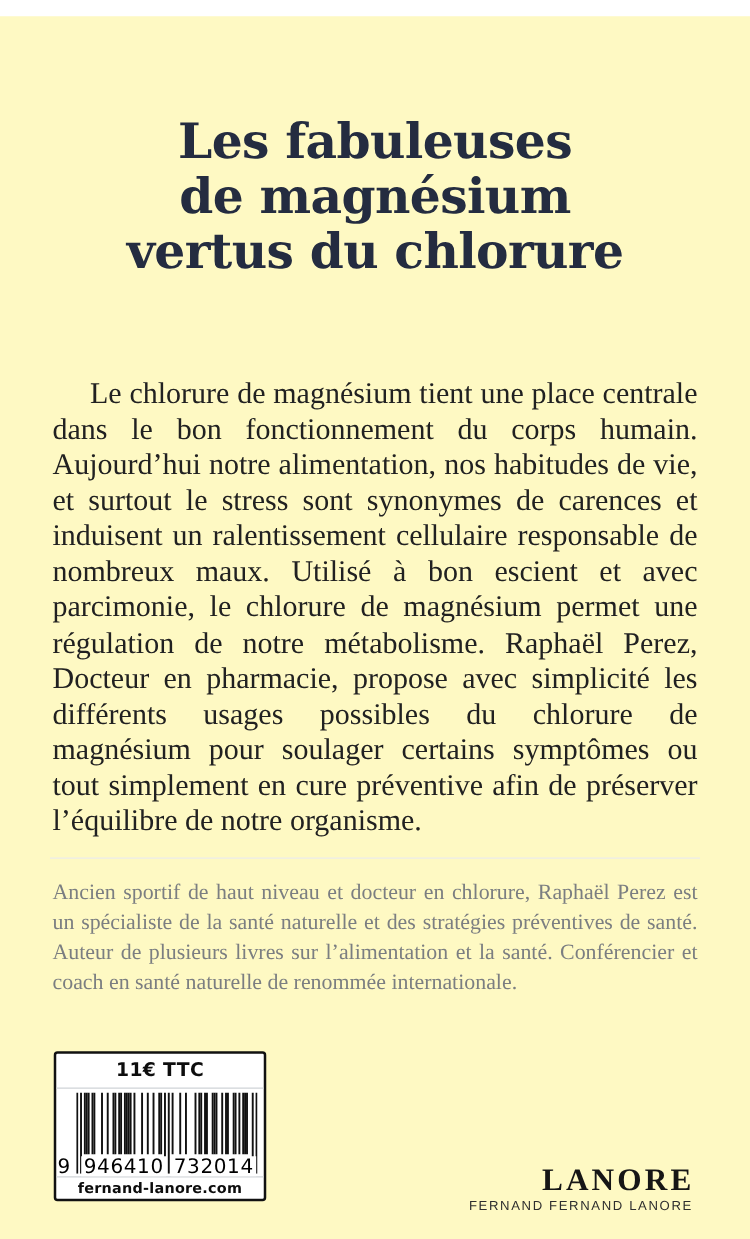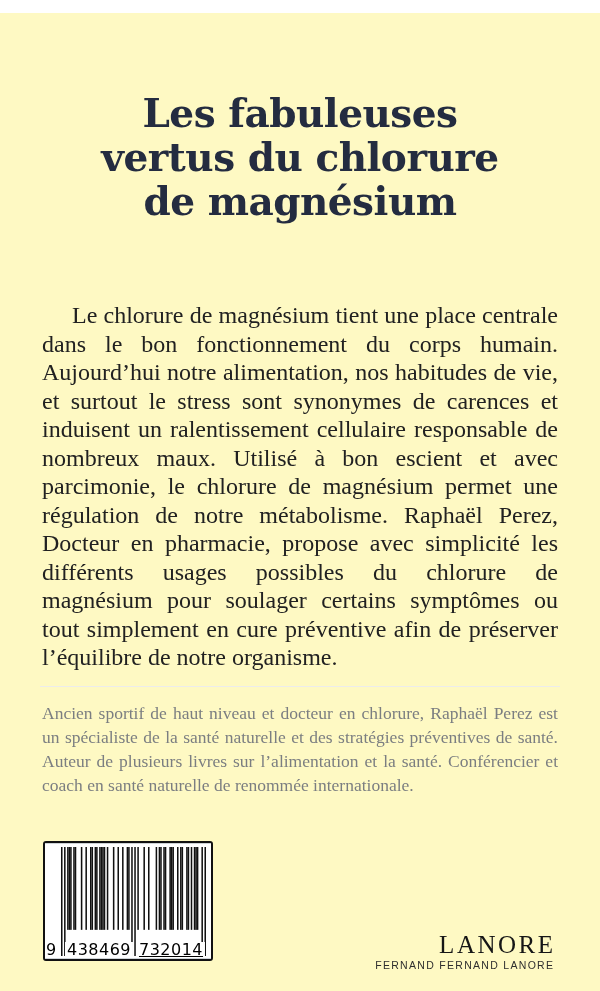--- a/index.html
+++ b/index.html
@@ -44,57 +44,58 @@
   .bc-area { position:relative; flex:1 1 auto; }
   .bars-wrap { position:absolute; left:16px; right:5px; top:3px; bottom:2px; }
   .bars-wrap svg { width:100%; height:100%; display:block; }
   .bc-digit {
     position:absolute; bottom:0;
     font-family:"DejaVu Sans", sans-serif; font-size:16px; line-height:16px;
     letter-spacing:0.5px; color:#000; background:#ffffff; padding:0 2px;
   }
   .bc-digit.first { left:1px; background:transparent; padding:0; }
   .bc-digit.g1 { left:54px; transform:translateX(-50%); }
-  .bc-digit.g2 { left:126px; transform:translateX(-50%);text-decoration:underline; }
+  .bc-digit.g2 { left:126px; transform:translateX(-50%); }
   .site {
     height:17px; line-height:16px; text-align:center;
     font-family:"DejaVu Sans", sans-serif; font-weight:700;
     font-size:11.5px; letter-spacing:0.2px; color:#0d0d0d;
   }
   
   .logo { position:absolute; right:47px; top:919px; text-align:right; }
   .wordmark {
-    font-family:"Liberation Serif", serif; font-weight:400;
+    font-family:"Liberation Serif", serif; font-weight:700;
     font-size:25px; line-height:1; letter-spacing:2.5px; margin-right:-2.5px;
     color:#161616; white-space:nowrap;
   }
   .tagline {
     margin-top:3px; font-family:"Liberation Sans", sans-serif;
     font-size:10.5px; line-height:1; letter-spacing:1.3px; margin-right:-1.3px;
     color:#2e2e2e; white-space:nowrap;
   }
 </style>
 </head>
 <body>
 
 <div class="page">
 
   <h1 class="title">
     <div>Les fabuleuses</div>
+    <div>de magnésium</div>
     <div>vertus du chlorure</div>
-    <div>de magnésium</div>
   </h1>
 
   <p class="synopsis">Le chlorure de magnésium tient une place centrale dans le bon fonctionnement du corps humain. Aujourd’hui notre alimentation, nos habitudes de vie, et surtout le stress sont synonymes de carences et induisent un ralentissement cellulaire responsable de nombreux maux. Utilisé à bon escient et avec parcimonie, le chlorure de magnésium permet une régulation de notre métabolisme. Raphaël Perez, Docteur en pharmacie, propose avec simplicité les différents usages possibles du chlorure de magnésium pour soulager certains symptômes ou tout simplement en cure préventive afin de préserver l’équilibre de notre organisme.</p>
 
   <hr class="divider">
 
   <p class="bio">Ancien sportif de haut niveau et docteur en chlorure, Raphaël Perez est un spécialiste de la santé naturelle et des stratégies préventives de santé. Auteur de plusieurs livres sur l’alimentation et la santé. Conférencier et coach en santé naturelle de renommée internationale.</p>
 
   <div class="barcode-box">
+    <div class="price">11€ TTC</div>
     <div class="bc-sep"></div>
     <div class="bc-area">
       <div class="bars-wrap">
         <svg id="bars-svg" viewBox="0 0 95 100" preserveAspectRatio="none" aria-hidden="true">
             <rect x="0" y="0" width="1" height="100" fill="#111111"></rect>
             <rect x="2" y="0" width="1" height="100" fill="#111111"></rect>
             <rect x="4" y="0" width="1" height="76" fill="#111111"></rect>
             <rect x="5" y="0" width="1" height="76" fill="#111111"></rect>
             <rect x="6" y="0" width="1" height="76" fill="#111111"></rect>
             <rect x="8" y="0" width="1" height="76" fill="#111111"></rect>
@@ -135,24 +136,25 @@
             <rect x="83" y="0" width="1" height="76" fill="#111111"></rect>
             <rect x="85" y="0" width="1" height="76" fill="#111111"></rect>
             <rect x="87" y="0" width="1" height="76" fill="#111111"></rect>
             <rect x="88" y="0" width="1" height="76" fill="#111111"></rect>
             <rect x="89" y="0" width="1" height="76" fill="#111111"></rect>
             <rect x="92" y="0" width="1" height="100" fill="#111111"></rect>
             <rect x="94" y="0" width="1" height="100" fill="#111111"></rect>
           </svg>
       </div>
       <span class="bc-digit first">9</span>
-      <span class="bc-digit g1">438469</span>
+      <span class="bc-digit g1">946410</span>
       <span class="bc-digit g2">732014</span>
     </div>
     <div class="bc-sep"></div>
+    <div class="site">fernand-lanore.com</div>
   </div>
 
   <div class="logo">
     <div class="wordmark">LANORE</div>
     <div class="tagline">FERNAND FERNAND LANORE</div>
   </div>
 
 </div>
 
 </body></html>

